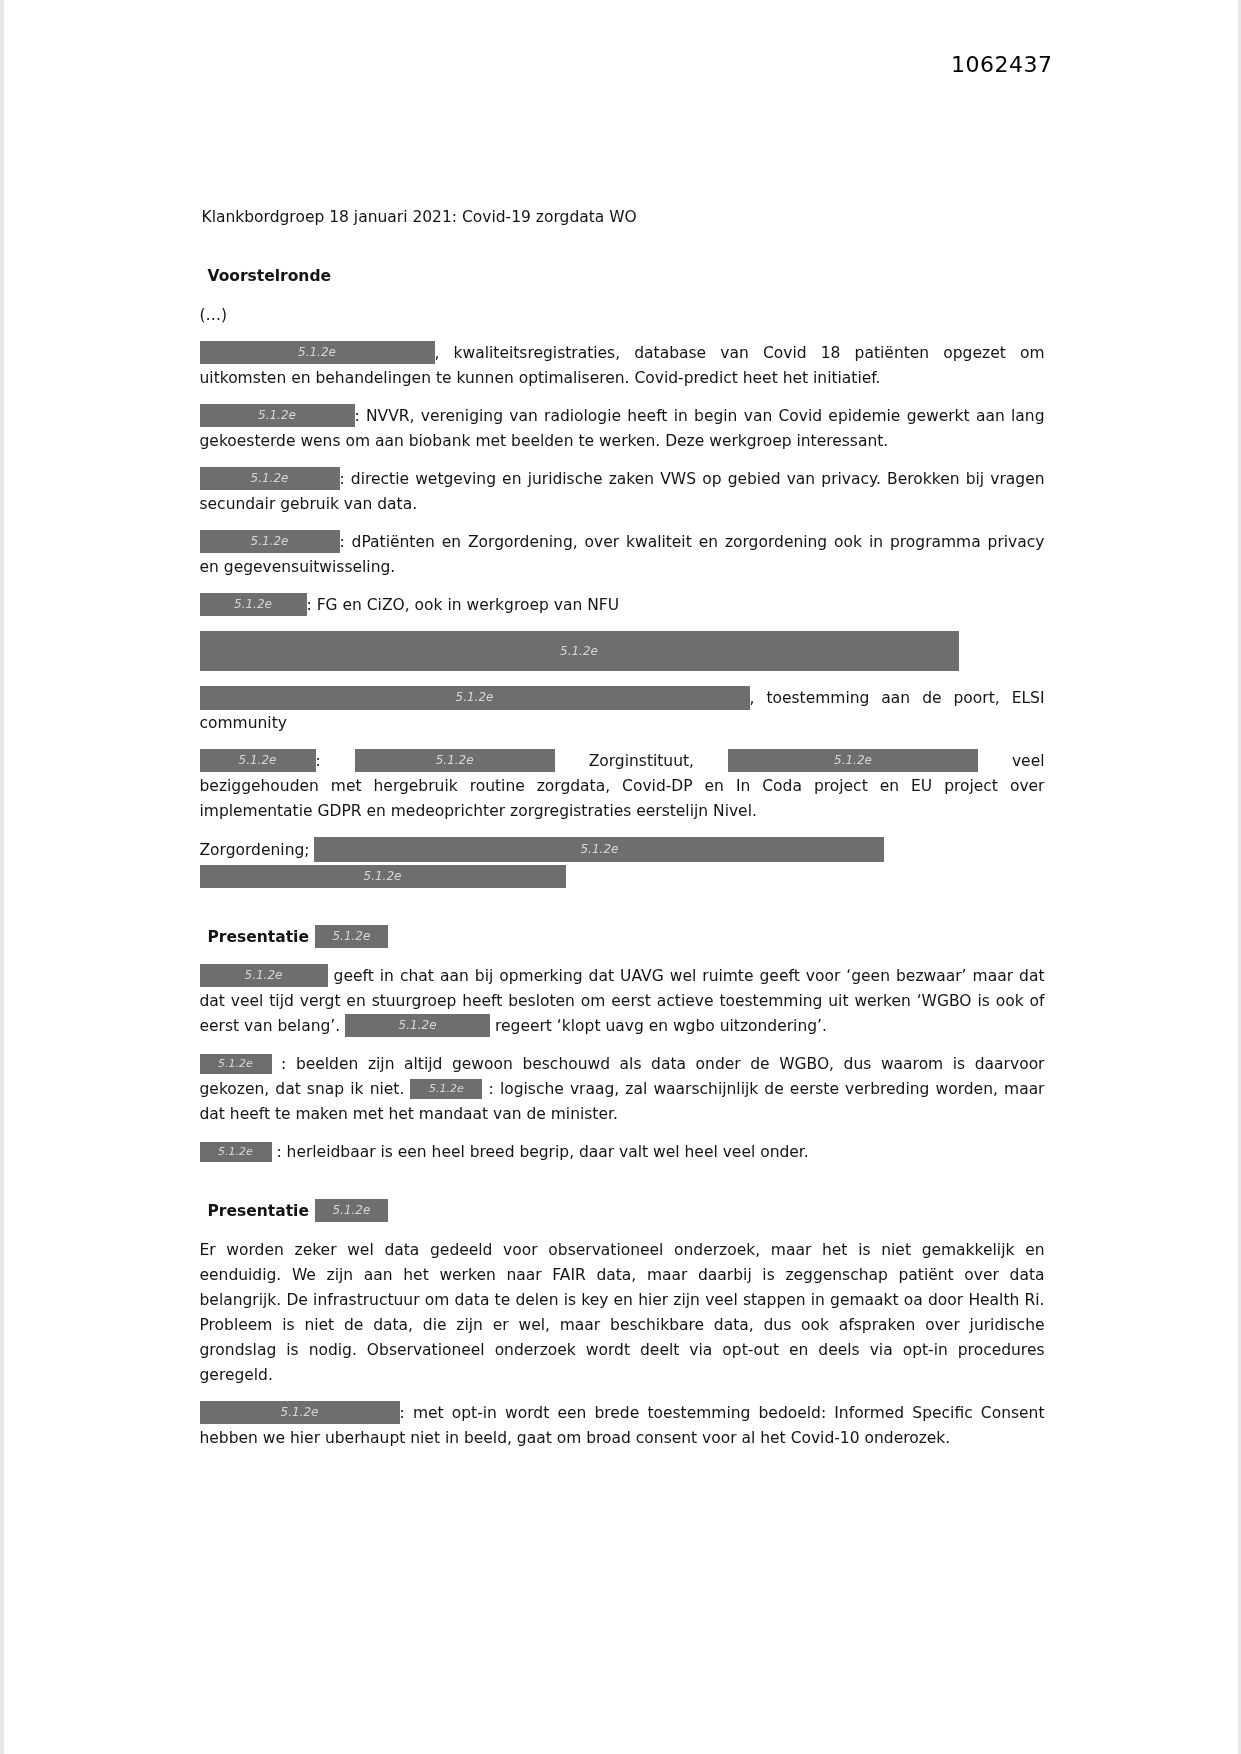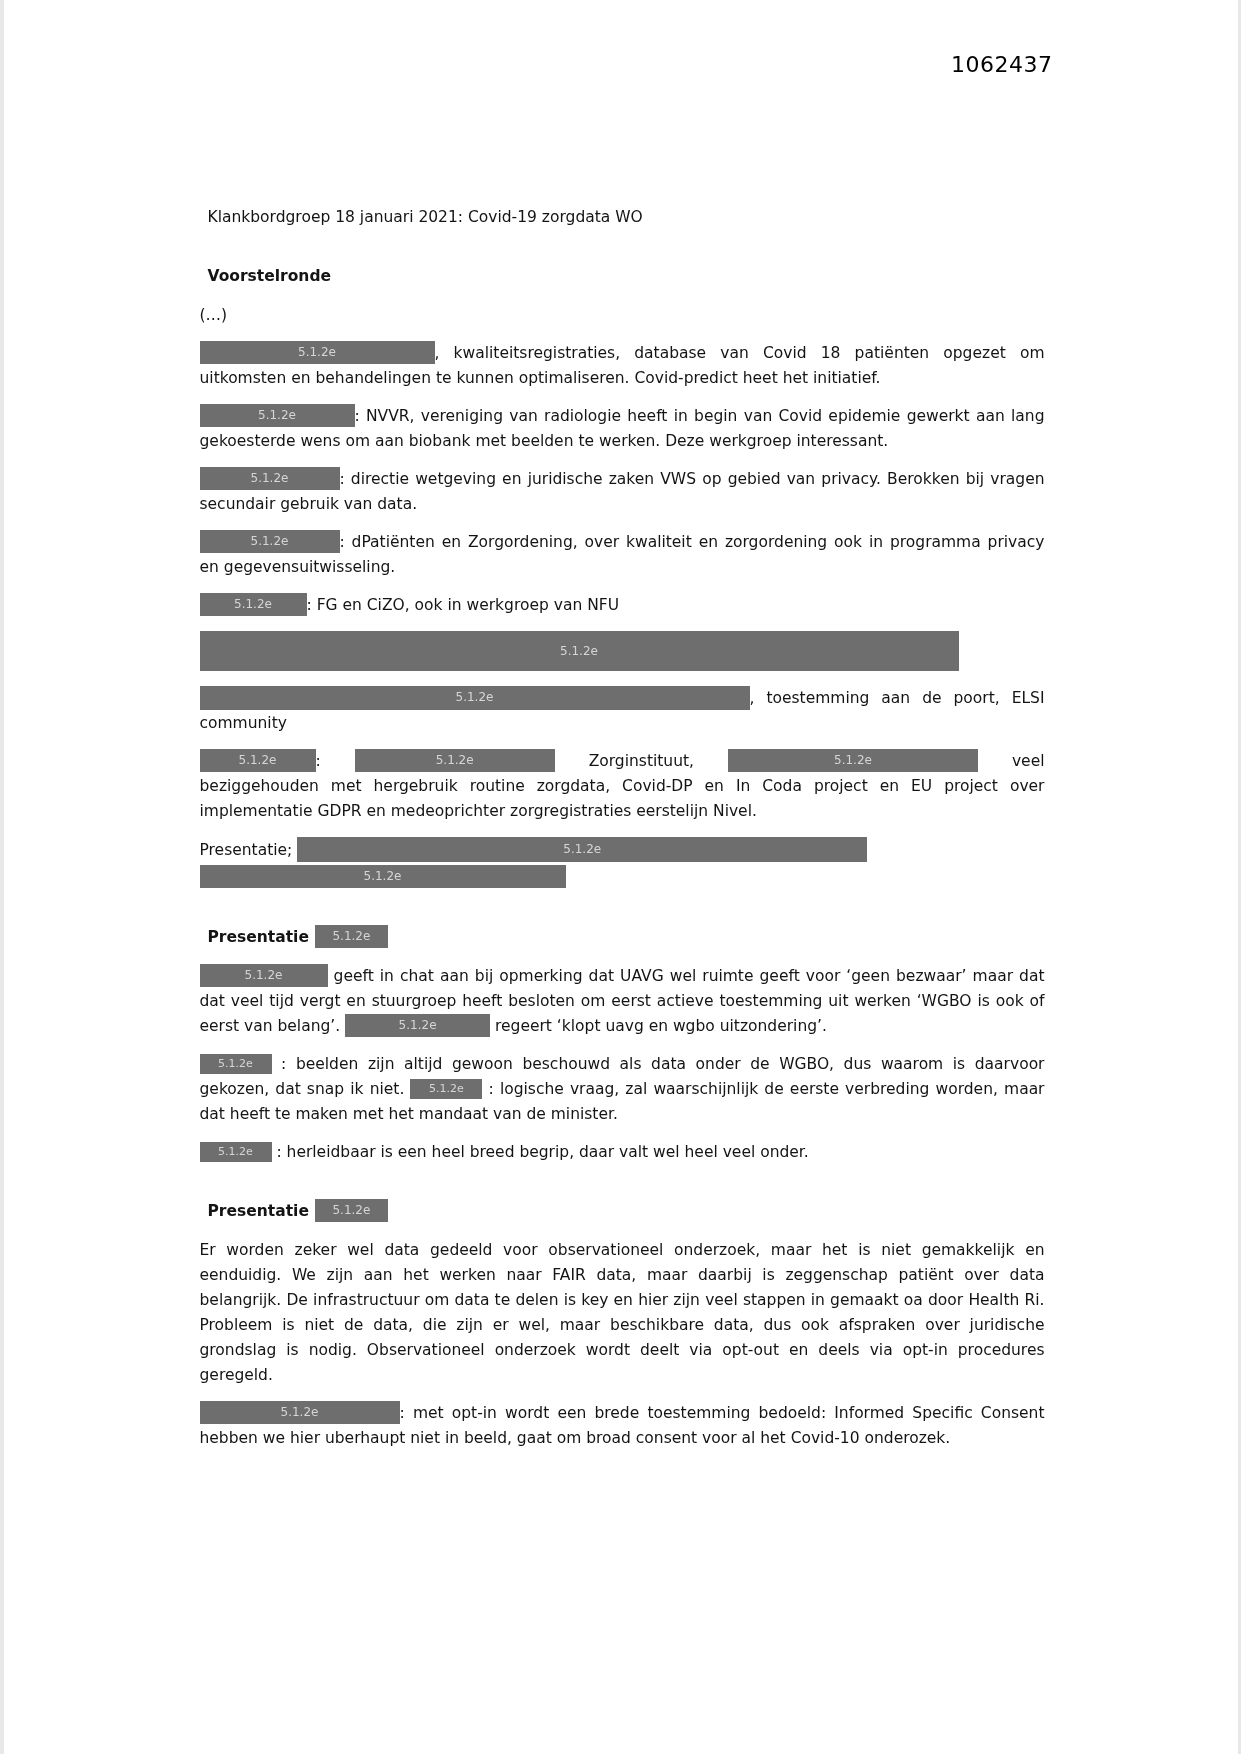--- a/index.html
+++ b/index.html
@@ -13,34 +13,34 @@
     overflow:hidden;
   }
   .page-number{
     position:absolute;top:52px;right:185px;
     font-size:22px;letter-spacing:.5px;color:#000;
   }
   .content{
     position:absolute;left:196px;top:205px;width:845px;
     font-size:15.5px;line-height:25px;
   }
-  .doc-title{margin:0 0 24px 8px;}
+  .doc-title{margin:0 0 24px 2px;}
   .heading{margin:34px 0 14px 8px;font-weight:bold;}
   .heading .red{margin-left:6px;}
   .para{margin:0 0 13px 0;text-align:justify;}
   .para.tight{line-height:27px;}
   .red{
     display:inline-block;
     background:var(--red-bg,#6e6e6e);
     color:var(--red-fg,#d6d6d6);
     font-size:12px;font-weight:normal;
     text-align:center;
     vertical-align:middle;
     position:relative;top:-1px;
-    overflow:hidden;white-space:nowrap;
+    overflow:hidden;white-space:nowrap;font-style:italic;
   }
   .red-small{font-size:11px;}
   .red-block{
     display:flex;align-items:center;justify-content:center;
     margin:14px 0 14px 0;
   }
   .bar-standalone{display:flex;}
   .run{white-space:normal;}
 </style>
 </head>
@@ -55,21 +55,21 @@
       <p class="para"><span class="red" style="width: 235px; height: 23px; line-height: 22px;"><span class="red-label">5.1.2e</span></span><span class="run">, kwaliteitsregistraties, database van Covid 18 patiënten opgezet om uitkomsten en behandelingen te kunnen optimaliseren. Covid-predict heet het initiatief.</span></p>
       <p class="para"><span class="red" style="width: 155px; height: 23px; line-height: 22px;"><span class="red-label">5.1.2e</span></span><span class="run">: NVVR, vereniging van radiologie heeft in begin van Covid epidemie gewerkt aan lang gekoesterde wens om aan biobank met beelden te werken. Deze werkgroep interessant.</span></p>
       <p class="para"><span class="red" style="width: 140px; height: 23px; line-height: 22px;"><span class="red-label">5.1.2e</span></span><span class="run">: directie wetgeving en juridische zaken VWS op gebied van privacy. Berokken bij vragen secundair gebruik van data.</span></p>
       <p class="para"><span class="red" style="width: 140px; height: 23px; line-height: 22px;"><span class="red-label">5.1.2e</span></span><span class="run">: dPatiënten en Zorgordening, over kwaliteit en zorgordening ook in programma privacy en gegevensuitwisseling.</span></p>
       <p class="para"><span class="red" style="width: 107px; height: 23px; line-height: 22px;"><span class="red-label">5.1.2e</span></span><span class="run">: FG en CiZO, ook in werkgroep van NFU</span></p>
       <div class="red red-block bar-standalone" style="width: 759px; height: 40px;">
         <span class="red-label">5.1.2e</span>
       </div>
       <p class="para"><span class="red" style="width: 550px; height: 24px; line-height: 23px;"><span class="red-label">5.1.2e</span></span><span class="run">, toestemming aan de poort, ELSI community</span></p>
       <p class="para"><span class="red" style="width: 116px; height: 23px; line-height: 22px;"><span class="red-label">5.1.2e</span></span><span class="run">: </span><span class="red" style="width: 200px; height: 23px; line-height: 22px;"><span class="red-label">5.1.2e</span></span><span class="run"> Zorginstituut, </span><span class="red" style="width: 250px; height: 23px; line-height: 22px;"><span class="red-label">5.1.2e</span></span><span class="run"> veel beziggehouden met hergebruik routine zorgdata, Covid-DP en In Coda project en EU project over implementatie GDPR en medeoprichter zorgregistraties eerstelijn Nivel.</span></p>
-      <p class="para tight"><span class="run">Presentatie; </span><span class="red" style="width: 570px; height: 25px; line-height: 24px;"><span class="red-label">5.1.2e</span></span><br><span class="red" style="width: 366px; height: 23px; line-height: 22px;"><span class="red-label">5.1.2e</span></span></p>
+      <p class="para tight"><span class="run">Zorgordening; </span><span class="red" style="width: 570px; height: 25px; line-height: 24px;"><span class="red-label">5.1.2e</span></span><br><span class="red" style="width: 366px; height: 23px; line-height: 22px;"><span class="red-label">5.1.2e</span></span></p>
       <p class="heading"><span class="heading-text">Presentatie</span><span class="red" style="width: 73px; height: 23px; line-height: 22px;"><span class="red-label">5.1.2e</span></span></p>
       <p class="para"><span class="red" style="width: 128px; height: 23px; line-height: 22px;"><span class="red-label">5.1.2e</span></span><span class="run"> geeft in chat aan bij opmerking dat UAVG wel ruimte geeft voor ‘geen bezwaar’ maar dat dat veel tijd vergt en stuurgroep heeft besloten om eerst actieve toestemming uit werken ‘WGBO is ook of eerst van belang’. </span><span class="red" style="width: 145px; height: 23px; line-height: 22px;"><span class="red-label">5.1.2e</span></span><span class="run"> regeert ‘klopt uavg en wgbo uitzondering’.</span></p>
       <p class="para"><span class="red red-small" style="width: 72px; height: 20px; line-height: 19px;"><span class="red-label">5.1.2e</span></span><span class="run"> :  beelden zijn altijd gewoon beschouwd als data onder de WGBO, dus waarom is daarvoor gekozen, dat snap ik niet. </span><span class="red red-small" style="width: 72px; height: 20px; line-height: 19px;"><span class="red-label">5.1.2e</span></span><span class="run"> : logische vraag, zal waarschijnlijk de eerste verbreding worden, maar dat heeft te maken met het mandaat van de minister.</span></p>
       <p class="para"><span class="red red-small" style="width: 72px; height: 20px; line-height: 19px;"><span class="red-label">5.1.2e</span></span><span class="run"> : herleidbaar is een heel breed begrip, daar valt wel heel veel onder.</span></p>
       <p class="heading"><span class="heading-text">Presentatie</span><span class="red" style="width: 73px; height: 23px; line-height: 22px;"><span class="red-label">5.1.2e</span></span></p>
       <p class="para"><span class="run">Er worden zeker wel data gedeeld voor observationeel onderzoek, maar het is niet gemakkelijk en eenduidig. We zijn aan het werken naar FAIR data, maar daarbij is zeggenschap patiënt over data belangrijk. De infrastructuur om data te delen is key en hier zijn veel stappen in gemaakt oa door Health Ri. Probleem is niet de data, die zijn er wel, maar beschikbare data, dus ook afspraken over juridische grondslag is nodig. Observationeel onderzoek wordt deelt via opt-out en deels via opt-in procedures geregeld.</span></p>
       <p class="para"><span class="red" style="width: 200px; height: 23px; line-height: 22px;"><span class="red-label">5.1.2e</span></span><span class="run">: met opt-in wordt een brede toestemming bedoeld: Informed Specific Consent hebben we hier uberhaupt niet in beeld, gaat om broad consent voor al het Covid-10 onderozek.</span></p>
     </div>
 </div>
 

